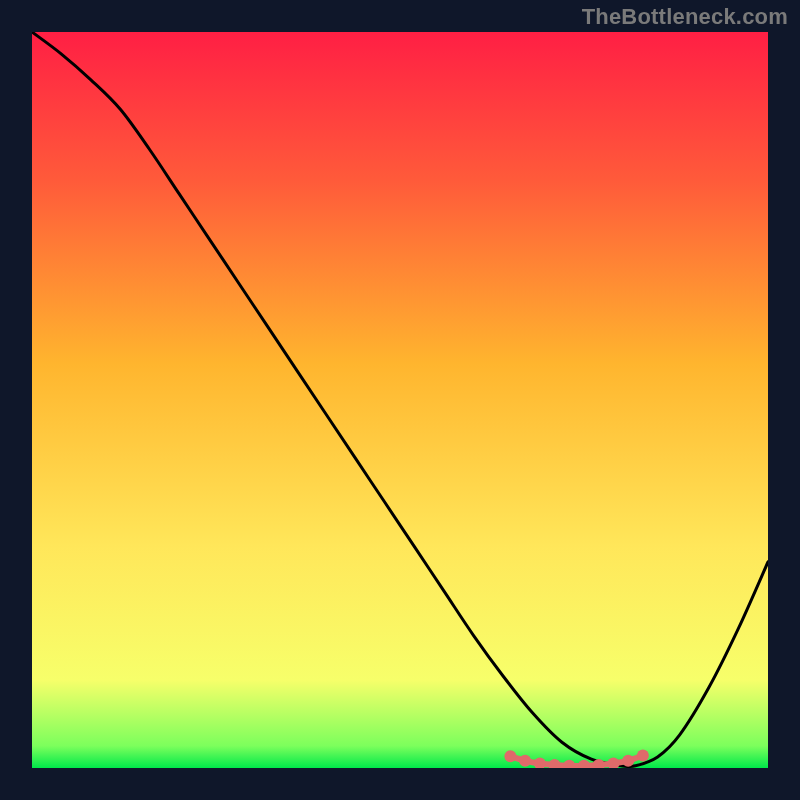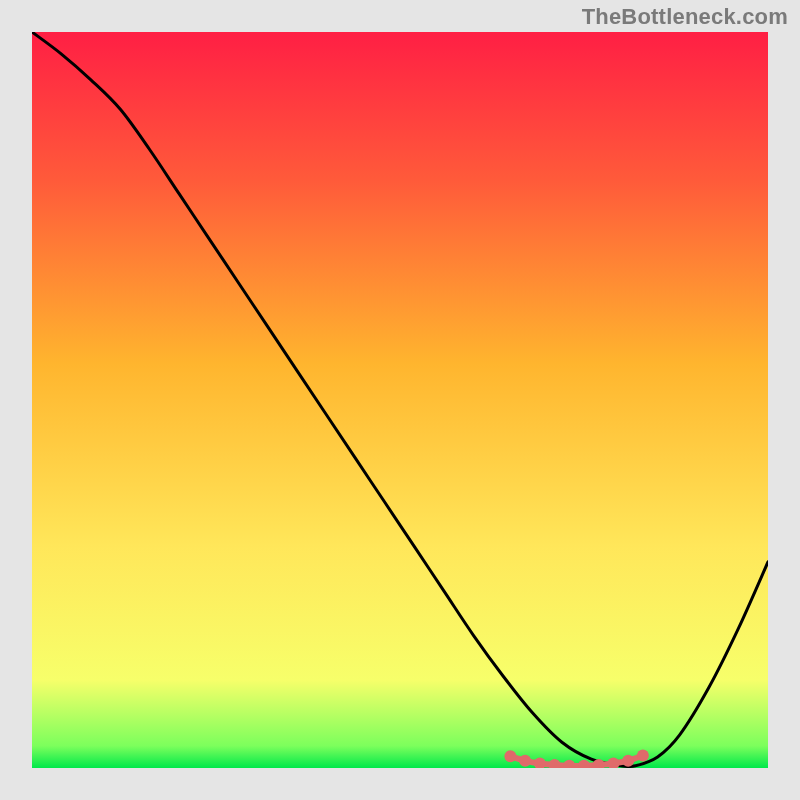--- a/index.html
+++ b/index.html
@@ -1,21 +1,21 @@
 <!DOCTYPE html>
 <html><head>
 <meta charset="utf-8">
 <style>
   * { margin: 0; padding: 0; box-sizing: border-box; }
   html, body { width: 800px; height: 800px; overflow: hidden; background: #000; }
   .frame {
     position: relative;
     width: 800px;
     height: 800px;
-    background: #e5e5e5;
+    background: #0f172a;
   }
   .watermark {
     position: absolute;
     top: 4px;
     right: 12px;
     font-family: Arial, Helvetica, sans-serif;
     font-size: 22px;
     font-weight: bold;
     color: #7a7a7a;
     letter-spacing: 0.2px;

